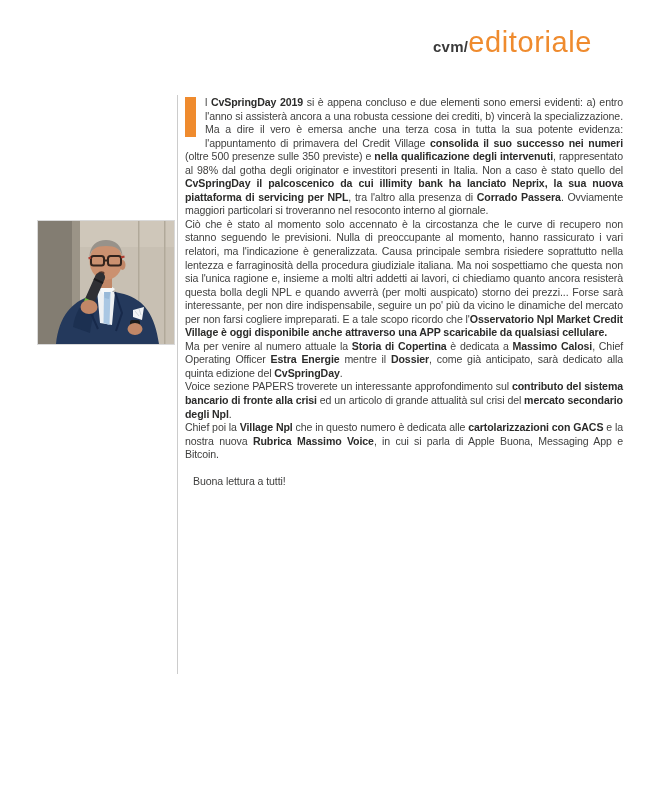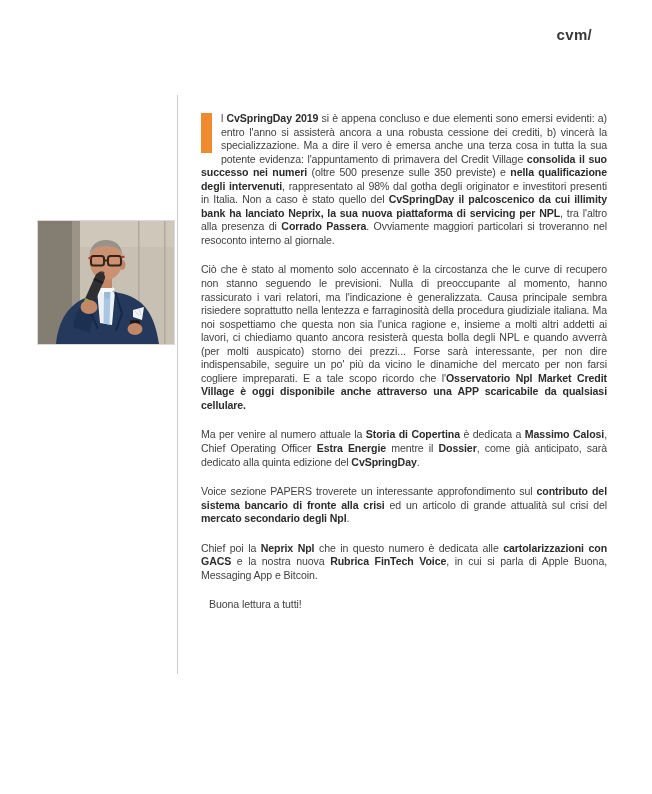--- a/index.html
+++ b/index.html
@@ -63,21 +63,21 @@
     position: absolute;
     left: 185px;
     top: 96px;
     width: 438px;
     color: var(--text, #3f3f3e);
     font-size: 10.6px;
     line-height: 13.55px;
     text-align: justify;
     letter-spacing: -0.1px;
   }
-  .article p { margin: 16px; }
+  .article p { margin: 0; }
   .article p.closing { margin-top: 13.55px; text-align: left; padding-left: 8px; }
   .article .bold { font-weight: 700; color: var(--bold_text, #2c2c2b); }
   .drop-bar {
     float: left;
     width: 11px;
     height: 40px;
     margin: 1px 9px 1px 0;
     background: var(--accent, #ef8b2e);
   }
 
@@ -104,20 +104,21 @@
     font-weight: 500;
   }
 </style>
 </head>
 <body>
 
 <div class="page">
 
   <div class="header">
     <span class="brand">cvm/</span>
+      <span class="section">editoriale</span>
   </div>
 
   <div class="vrule"></div>
 
   <figure class="photo">
     <svg width="136" height="123" viewBox="0 0 136 123">
 
       <rect width="136" height="123" fill="#c3bbae"></rect>
       <rect width="34" height="123" fill="#837d72"></rect>
       <rect x="34" width="8" height="123" fill="#9b9487"></rect>
@@ -171,21 +172,21 @@
       <rect x="92" y="99" width="10" height="6.5" rx="2" fill="#1b1b1b"></rect>
       <ellipse cx="97" cy="108" rx="7.5" ry="6" fill="#c18767"></ellipse>
     </svg>
   </figure>
 
   <div class="article" id="article">
       <p class="para"><span class="drop-bar"></span><span class="reg">l </span><span class="bold">CvSpringDay 2019</span><span class="reg"> si è appena concluso e due elementi sono emersi evidenti: a) entro l'anno si assisterà ancora a una robusta cessione dei crediti, b) vincerà la specializzazione. Ma a dire il vero è emersa anche una terza cosa in tutta la sua potente evidenza: l'appuntamento di primavera del Credit Village </span><span class="bold">consolida il suo successo nei numeri</span><span class="reg"> (oltre 500 presenze sulle 350 previste) e </span><span class="bold">nella qualificazione degli intervenuti</span><span class="reg">, rappresentato al 98% dal gotha degli originator e investitori presenti in Italia. Non a caso è stato quello del </span><span class="bold">CvSpringDay il palcoscenico da cui illimity bank ha lanciato Neprix, la sua nuova piattaforma di servicing per NPL</span><span class="reg">, tra l'altro alla presenza di </span><span class="bold">Corrado Passera</span><span class="reg">. Ovviamente maggiori particolari si troveranno nel resoconto interno al giornale.</span></p>
       <p class="para"><span class="reg">Ciò che è stato al momento solo accennato è la circostanza che le curve di recupero non stanno seguendo le previsioni. Nulla di preoccupante al momento, hanno rassicurato i vari relatori, ma l'indicazione è generalizzata. Causa principale sembra risiedere soprattutto nella lentezza e farraginosità della procedura giudiziale italiana. Ma noi sospettiamo che questa non sia l'unica ragione e, insieme a molti altri addetti ai lavori, ci chiediamo quanto ancora resisterà questa bolla degli NPL e quando avverrà (per molti auspicato) storno dei prezzi... Forse sarà interessante, per non dire indispensabile, seguire un po' più da vicino le dinamiche del mercato per non farsi cogliere impreparati. E a tale scopo ricordo che l'</span><span class="bold">Osservatorio Npl Market Credit Village è oggi disponibile anche attraverso una APP scaricabile da qualsiasi cellulare.</span></p>
       <p class="para"><span class="reg">Ma per venire al numero attuale la </span><span class="bold">Storia di Copertina</span><span class="reg"> è dedicata a </span><span class="bold">Massimo Calosi</span><span class="reg">, Chief Operating Officer </span><span class="bold">Estra Energie</span><span class="reg"> mentre il </span><span class="bold">Dossier</span><span class="reg">, come già anticipato, sarà dedicato alla quinta edizione del </span><span class="bold">CvSpringDay</span><span class="reg">.</span></p>
       <p class="para"><span class="reg">Voice sezione PAPERS troverete un interessante approfondimento sul </span><span class="bold">contributo del sistema bancario di fronte alla crisi</span><span class="reg"> ed un articolo di grande attualità sul crisi del </span><span class="bold">mercato secondario degli Npl</span><span class="reg">.</span></p>
-      <p class="para"><span class="reg">Chief poi la </span><span class="bold">Neprix Npl</span><span class="reg"> che in questo numero è dedicata alle </span><span class="bold">cartolarizzazioni con GACS</span><span class="reg"> e la nostra nuova </span><span class="bold">Rubrica FinTech Voice</span><span class="reg">, in cui si parla di Apple Buona, Messaging App e Bitcoin.</span></p>
+      <p class="para"><span class="reg">Chief poi la </span><span class="bold">Village Npl</span><span class="reg"> che in questo numero è dedicata alle </span><span class="bold">cartolarizzazioni con GACS</span><span class="reg"> e la nostra nuova </span><span class="bold">Rubrica Massimo Voice</span><span class="reg">, in cui si parla di Apple Buona, Messaging App e Bitcoin.</span></p>
       <p class="para closing"><span class="reg">Buona lettura a tutti!</span></p>
     </div>
 
   <div class="footer">
     <span class="pagenum">3</span>
       <span class="slash">/</span>
       <span class="mag">CREDIT VILLAGE MAGAZINE</span>
   </div>
 
 </div>

